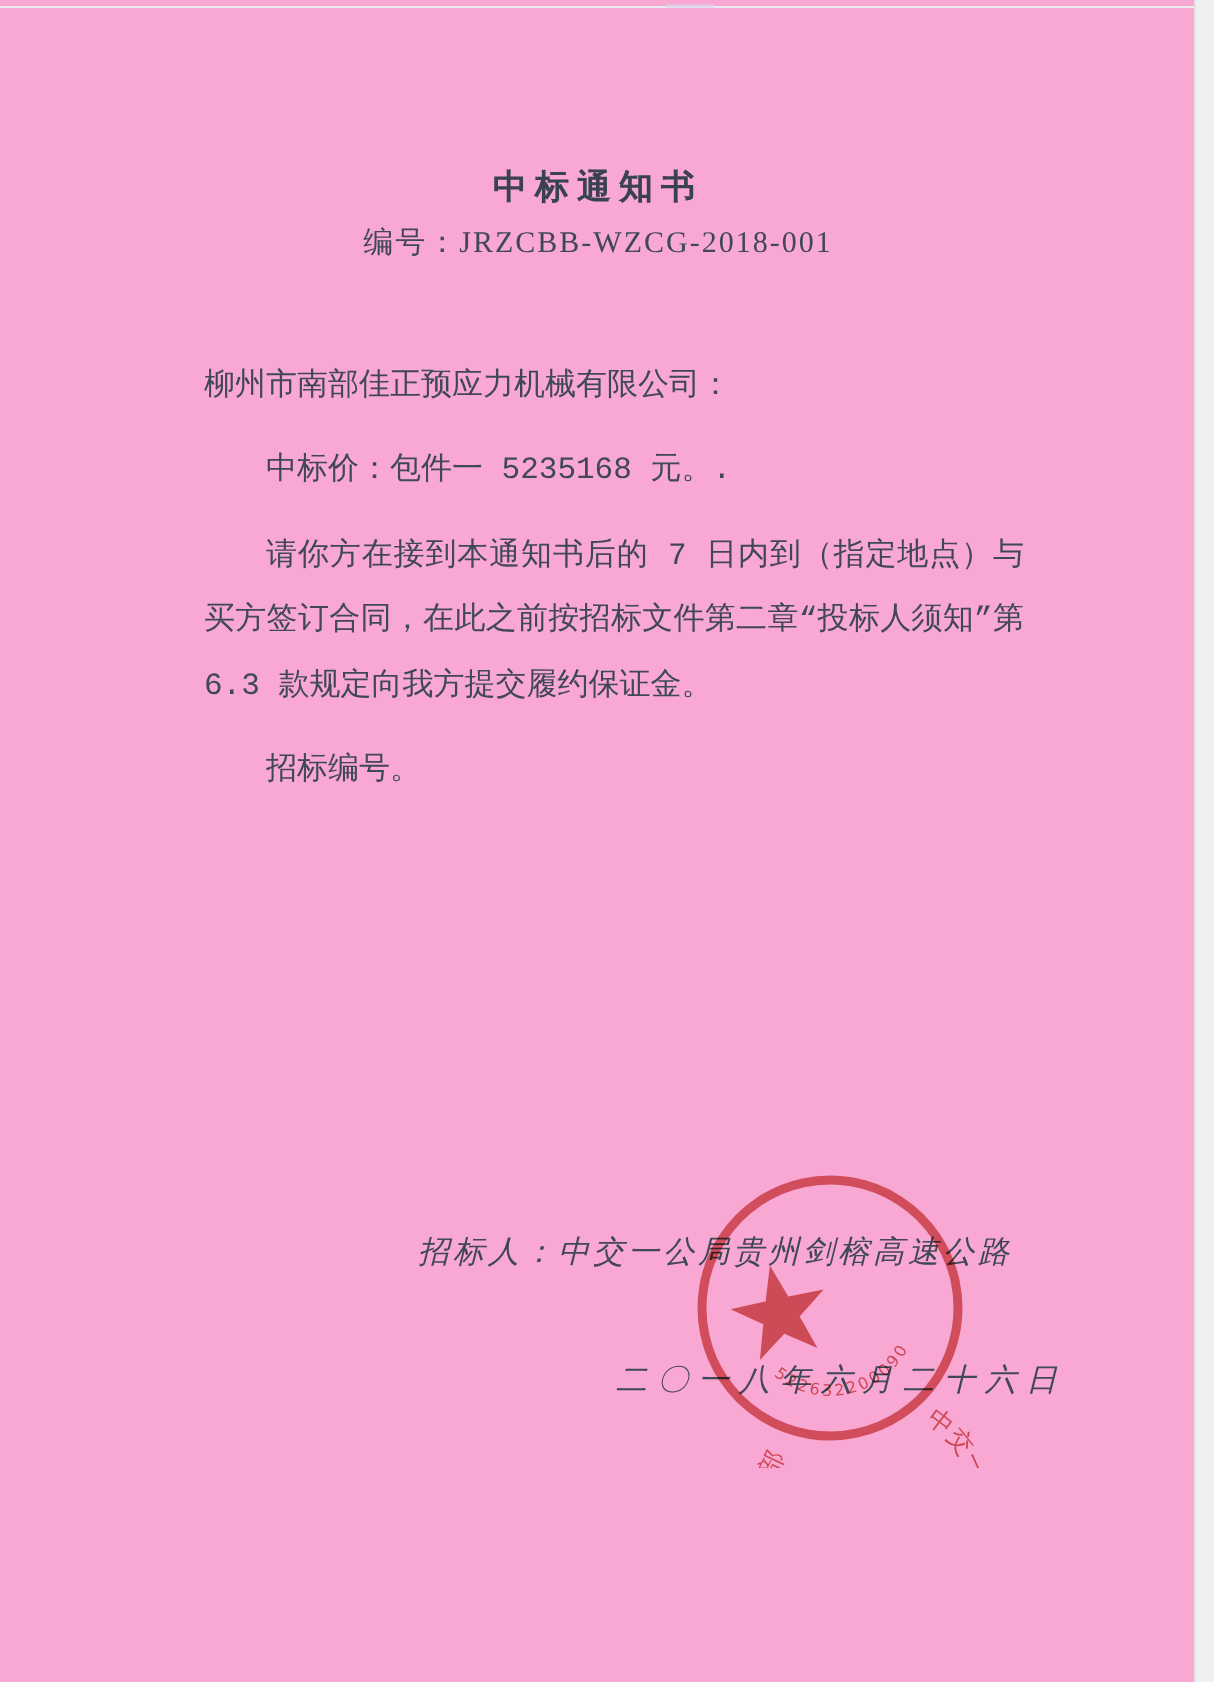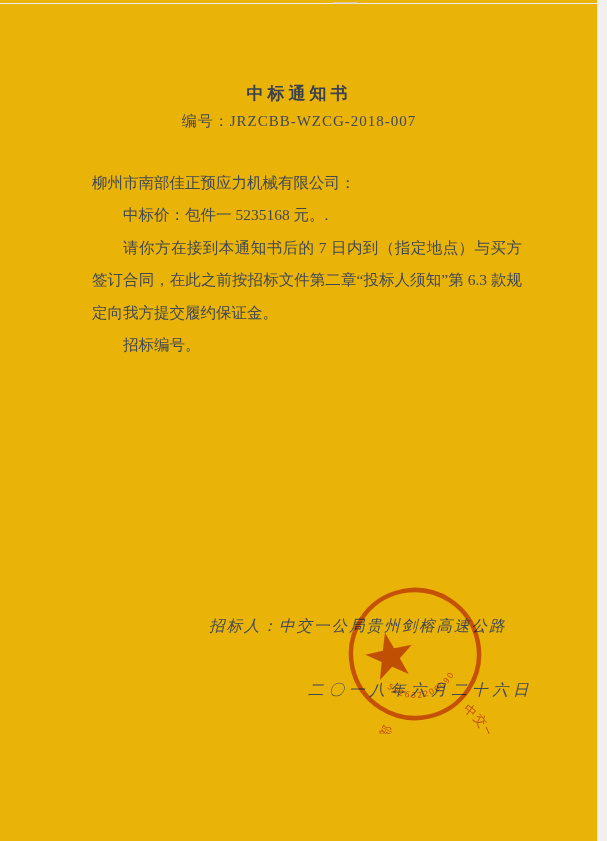--- a/index.html
+++ b/index.html
@@ -1,20 +1,20 @@
 <!DOCTYPE html>
 <html><head>
 <meta charset="utf-8">
 <style>
   html,body { margin:0; padding:0; background:#ffffff; }
   .page {
     position: relative;
     width: 607px;
     height: 841px;
-    background: #eab308;
+    background: #f9a8d4;
     overflow: hidden;
     font-family: "Liberation Serif", "DejaVu Serif", serif;
     color: #414855;
   }
   .edge-strip {
     position: absolute; top: 0; right: 0;
     width: 9px; height: 100%;
     background: #f0f0f1;
     border-left: 1px solid #e3e3e7;
   }
@@ -43,21 +43,21 @@
     font-size: 15px;
     letter-spacing: 1px;
   }
   .body-text {
     position: absolute; top: 167px; left: 92px;
     width: 430px;
     font-size: 15.5px;
     line-height: 32.4px;
     text-align: justify;
   }
-  .body-text p { margin: 0; }
+  .body-text p { margin: 10px; font-family: Liberation Mono, monospace; }
   .body-text p.indent { text-indent: 31px; }
   .sig-line { position: absolute; font-size: 15.5px; white-space: nowrap; font-style: italic; }
   .sig-tenderer { top: 616px; left: 209px; letter-spacing: 2px; }
   .sig-dept     { top: 648px; left: 286px; letter-spacing: 1px; }
   .sig-date     { top: 680px; left: 288px; letter-spacing: 5px; margin-left: 20px; }
   .seal {
     position: absolute; top: 584px; left: 340px;
     width: 152px; height: 150px;
     mix-blend-mode: multiply;
     opacity: 0.88;
@@ -66,21 +66,21 @@
 </head>
 <body>
 
 <div class="page">
 
   <div class="scan-line"></div>
   <div class="scan-smudge"></div>
   <div class="edge-strip"></div>
 
   <div class="doc-title">中标通知书</div>
-  <div class="doc-ref">编号：JRZCBB-WZCG-2018-007</div>
+  <div class="doc-ref">编号：JRZCBB-WZCG-2018-001</div>
 
   <div class="body-text">
     <p>柳州市南部佳正预应力机械有限公司：</p>
 
       <p class="indent">中标价：包件一 5235168 元。.</p>
       <p class="indent">请你方在接到本通知书后的 7 日内到（指定地点）与买方签订合同，在此之前按招标文件第二章“投标人须知”第 6.3 款规定向我方提交履约保证金。</p>
       <p class="indent">招标编号。</p>
     </div>
 
   <div class="sig-line sig-tenderer">招标人：中交一公局贵州剑榕高速公路</div>

